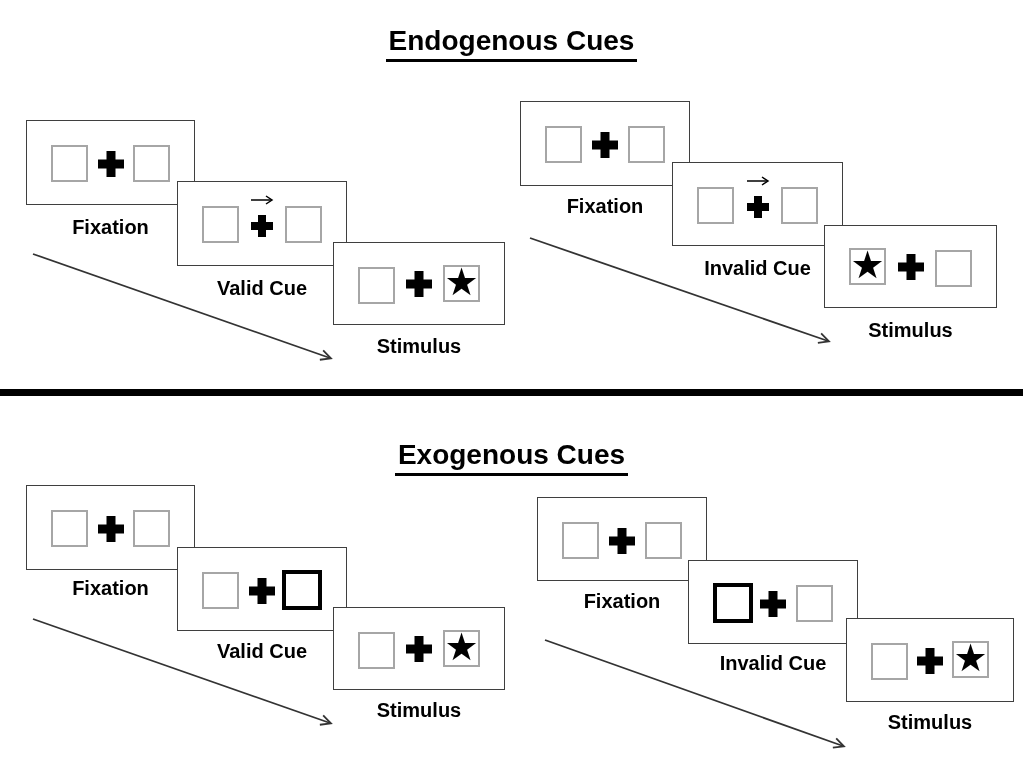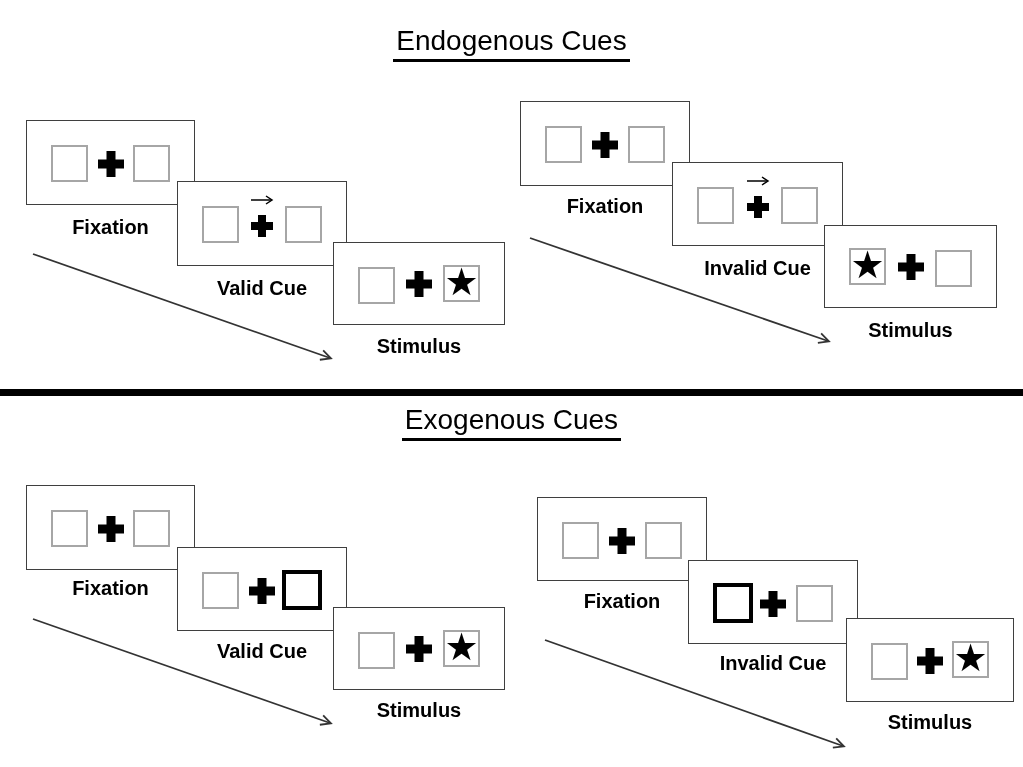--- a/index.html
+++ b/index.html
@@ -1,22 +1,22 @@
 <!DOCTYPE html>
 <html><head>
 <meta charset="utf-8">
 <style>
   html,body{margin:0;padding:0;background:#fff;}
   body{width:1023px;height:767px;font-family:"Liberation Sans",sans-serif;color:#000;}
   .stage{position:relative;width:1023px;height:767px;background:#fff;overflow:hidden;}
 
-  .title{position:absolute;left:0;width:100%;text-align:center;font-weight:normal;font-size:28px;line-height:32px;}
+  .title{position:absolute;left:0;width:100%;text-align:center;font-weight:bold;font-size:28px;line-height:32px;}
   .title span{display:inline-block;border-bottom:3px solid #000;padding:0 3px 2px;}
   .title.endo{top:25px;}
-  .title.exo{top:404px;}
+  .title.exo{top:439px;}
 
   .divider{position:absolute;left:0;top:389px;width:1023px;height:7px;background:#000;}
 
   .arrows{position:absolute;left:0;top:0;pointer-events:none;}
 
   .panel{position:absolute;background:#fff;border:1px solid #3f3f3f;box-sizing:border-box;}
   .sq{position:absolute;top:24px;width:37px;height:37px;background:#fff;border:2px solid #a6a6a6;
       box-sizing:border-box;display:flex;align-items:center;justify-content:center;}
   .sq.left{left:24px;}
   .sq.right{right:24px;}

